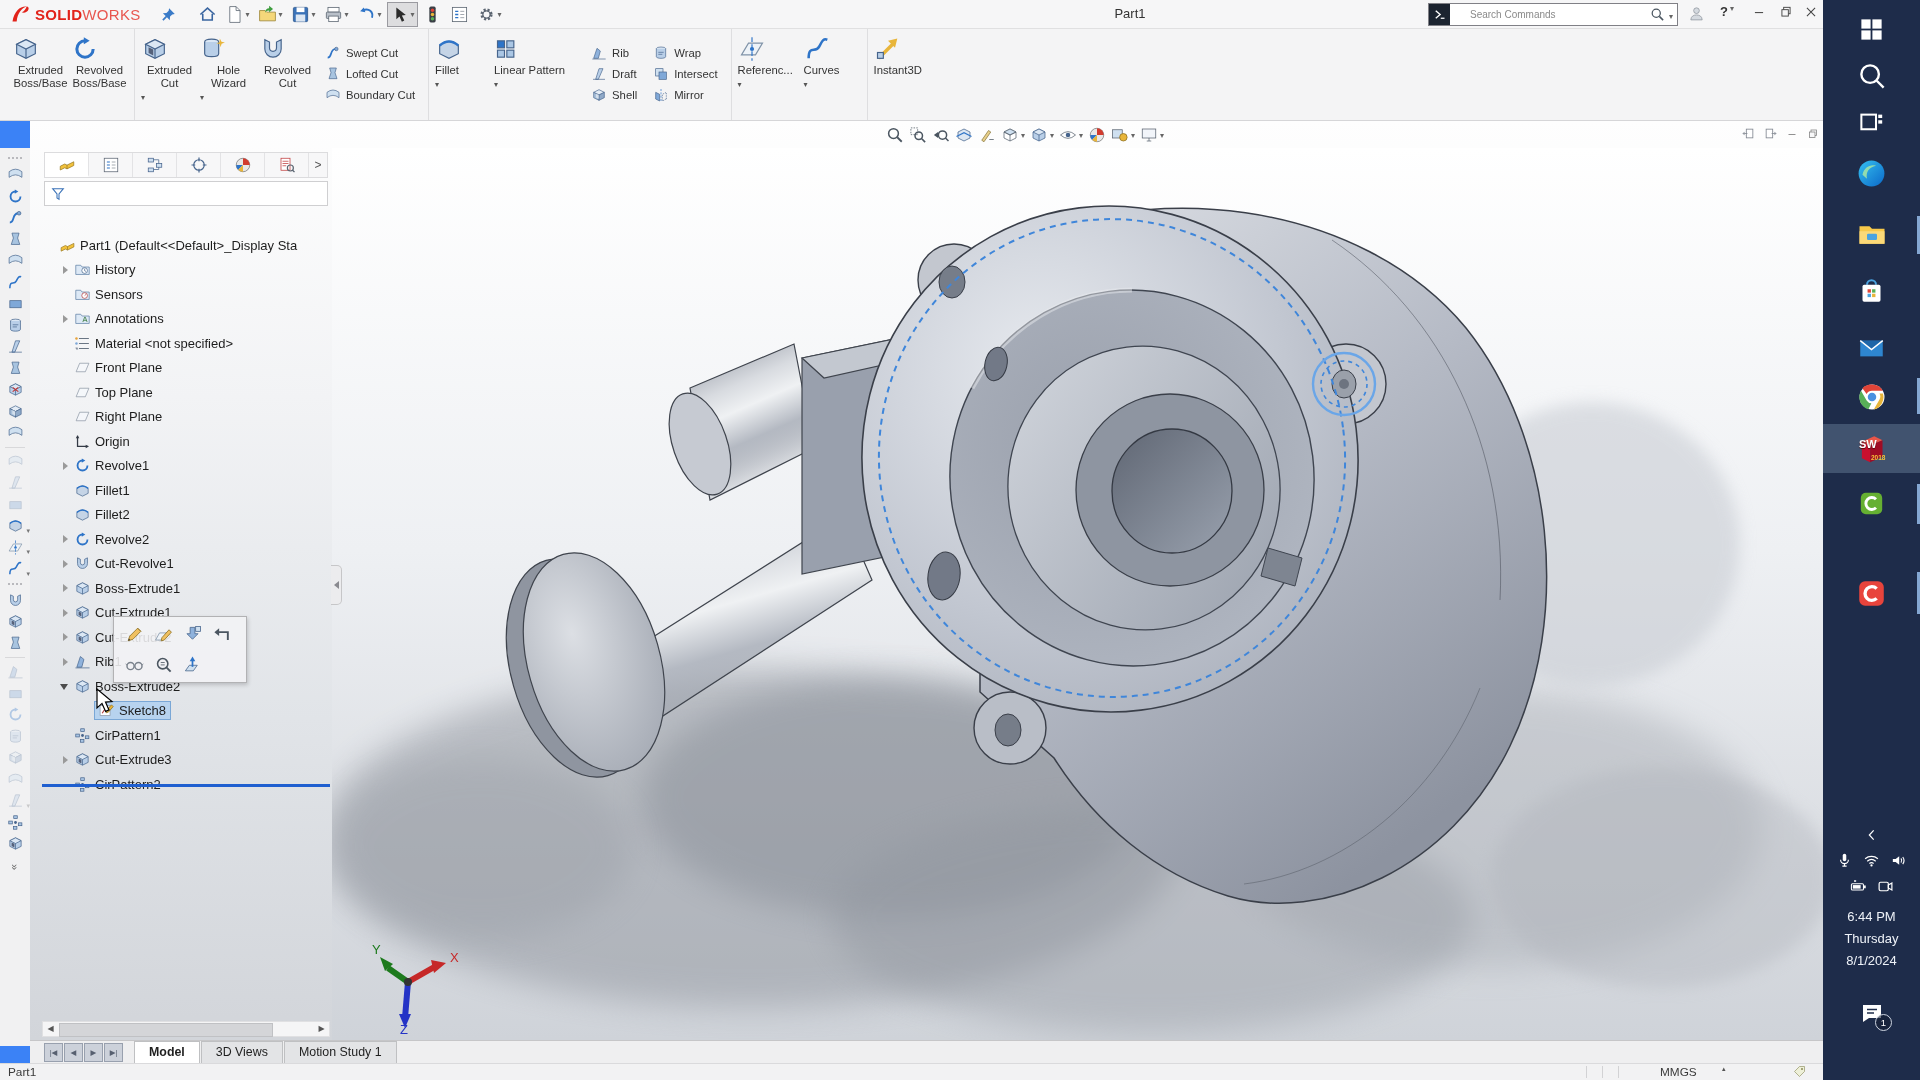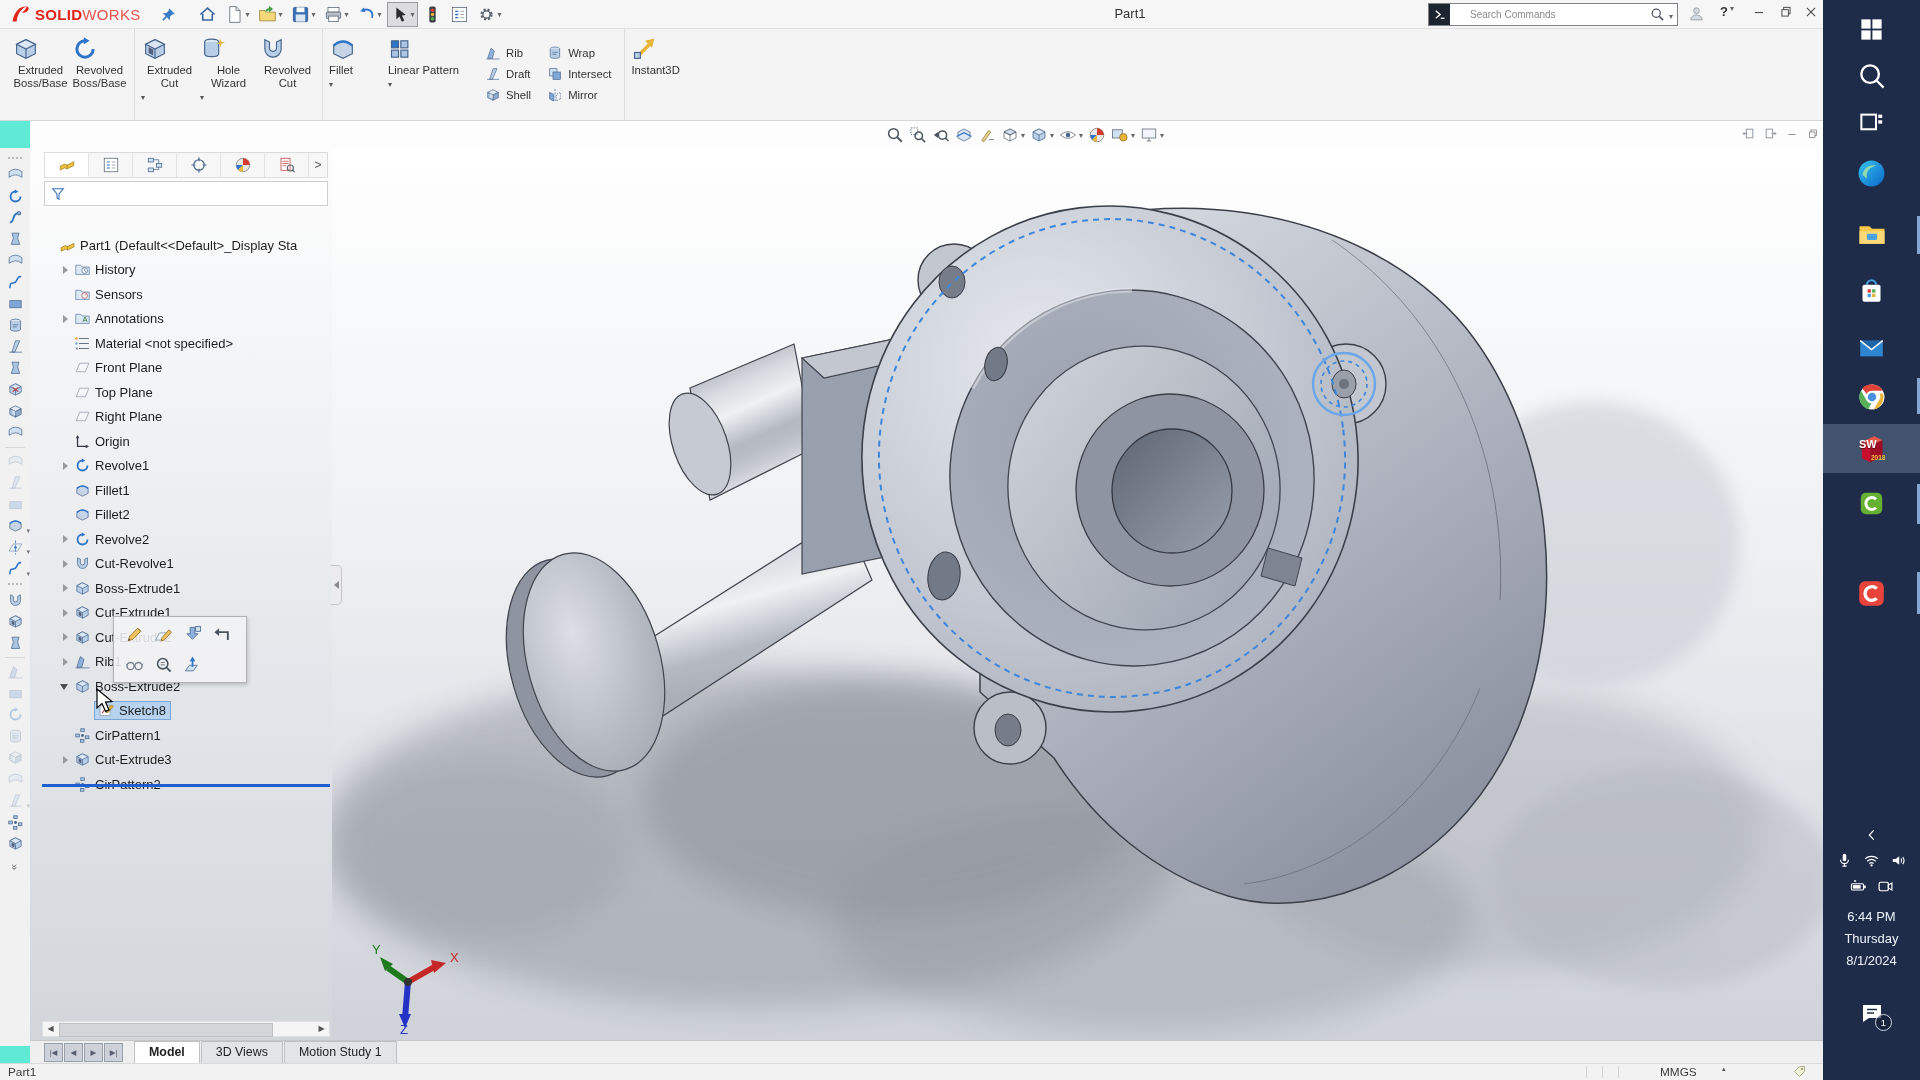--- a/index.html
+++ b/index.html
@@ -1,16 +1,16 @@
 <!DOCTYPE html>
 <html><head>
 <meta charset="utf-8">
 <style>
   html,body{margin:0;padding:0;background:#222}
-  .root{position:relative;width:1920px;height:1080px;overflow:hidden;background:#5eead4;
+  .root{position:relative;width:1920px;height:1080px;overflow:hidden;background:#3b82f6;
         font-family:"Liberation Sans","DejaVu Sans",sans-serif;font-size:13px;color:#222;-webkit-font-smoothing:antialiased}
   .abs{position:absolute}
   svg{display:block}
   .ic{width:18px;height:18px}
 
   
   #titlebar{position:absolute;left:0;top:0;width:1823px;height:28px;background:#f6f6f7;
             border-bottom:1px solid #e0e0e1;display:flex;align-items:center;z-index:30}
   .logo{display:flex;align-items:center;padding:0 12px 0 8px;height:100%}
   .logo .mark{width:24px;height:20px;margin-right:3px}
@@ -684,20 +684,40 @@
           </svg>
           <span>Hole Wizard</span>
           <span class="dd2"></span>
         </div>
       <div class="bigbtn">
           <svg viewBox="0 0 24 24">
             <use href="#i-cutrev"></use>
           </svg>
           <span>Revolved Cut</span>
         </div>
+      <div class="smallcol">
+        <div class="smallbtn">
+            <svg viewBox="0 0 24 24">
+              <use href="#i-sweep"></use>
+            </svg>
+            <span>Swept Cut</span>
+          </div>
+        <div class="smallbtn">
+            <svg viewBox="0 0 24 24">
+              <use href="#i-loft"></use>
+            </svg>
+            <span>Lofted Cut</span>
+          </div>
+        <div class="smallbtn">
+            <svg viewBox="0 0 24 24">
+              <use href="#i-boundary"></use>
+            </svg>
+            <span>Boundary Cut</span>
+          </div>
+      </div>
     </div>
     <div class="rgroup">
       <div class="bigbtn">
           <svg viewBox="0 0 24 24">
             <use href="#i-fillet"></use>
           </svg>
           <span>Fillet</span>
           <span class="dd2"></span>
         </div>
       <div class="bigbtn wide">
@@ -740,20 +760,36 @@
             </svg>
             <span>Intersect</span>
           </div>
         <div class="smallbtn">
             <svg viewBox="0 0 24 24">
               <use href="#i-mirror"></use>
             </svg>
             <span>Mirror</span>
           </div>
       </div>
+    </div>
+    <div class="rgroup">
+      <div class="bigbtn" style="width:64px">
+          <svg viewBox="0 0 24 24">
+            <use href="#i-refgeo"></use>
+          </svg>
+          <span>Referenc...</span>
+          <span class="dd2"></span>
+        </div>
+      <div class="bigbtn">
+          <svg viewBox="0 0 24 24">
+            <use href="#i-curves"></use>
+          </svg>
+          <span>Curves</span>
+          <span class="dd2"></span>
+        </div>
     </div>
     <div class="rgroup" style="border-right:0">
       <div class="bigbtn" style="width:72px">
           <svg viewBox="0 0 24 24">
             <use href="#i-inst3d"></use>
           </svg>
           <span>Instant3D</span>
         </div>
     </div>
   </div>

